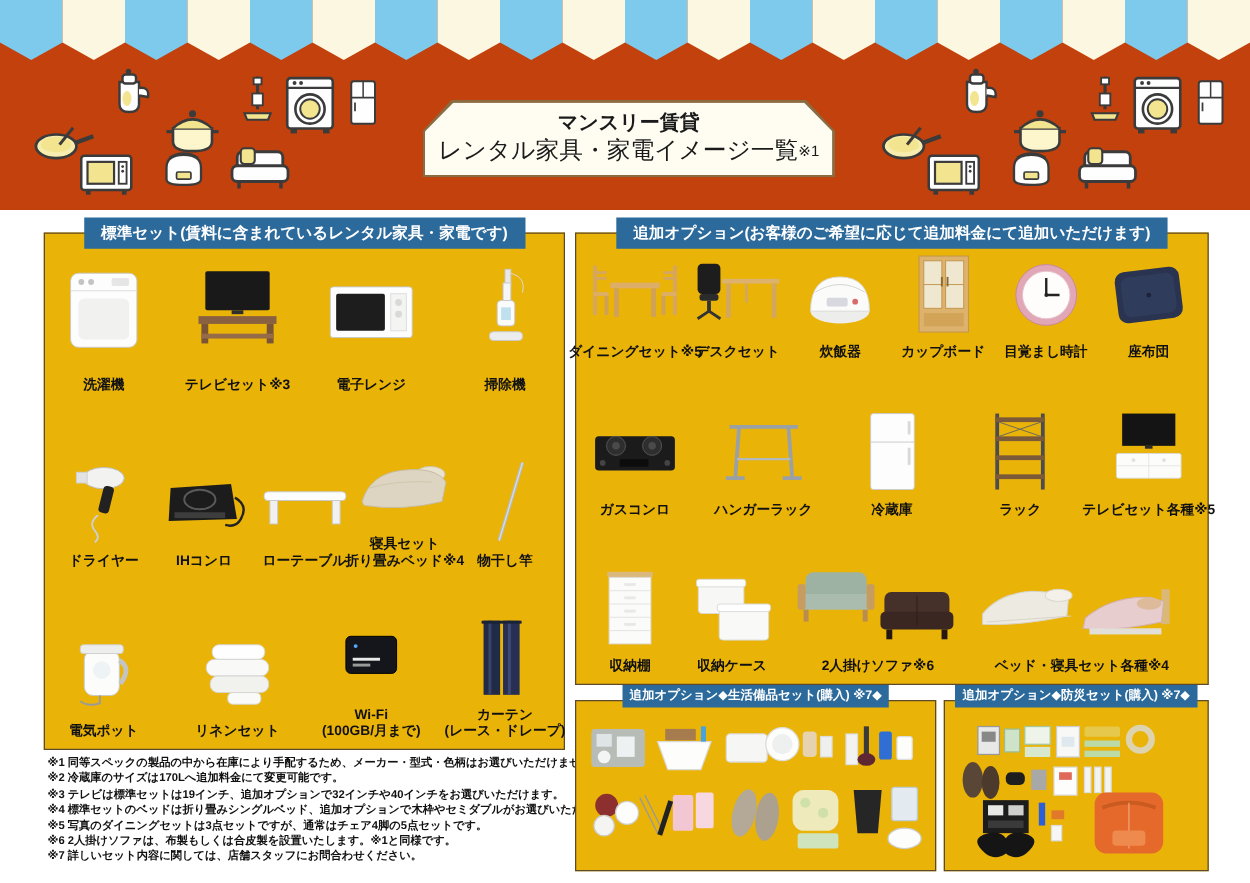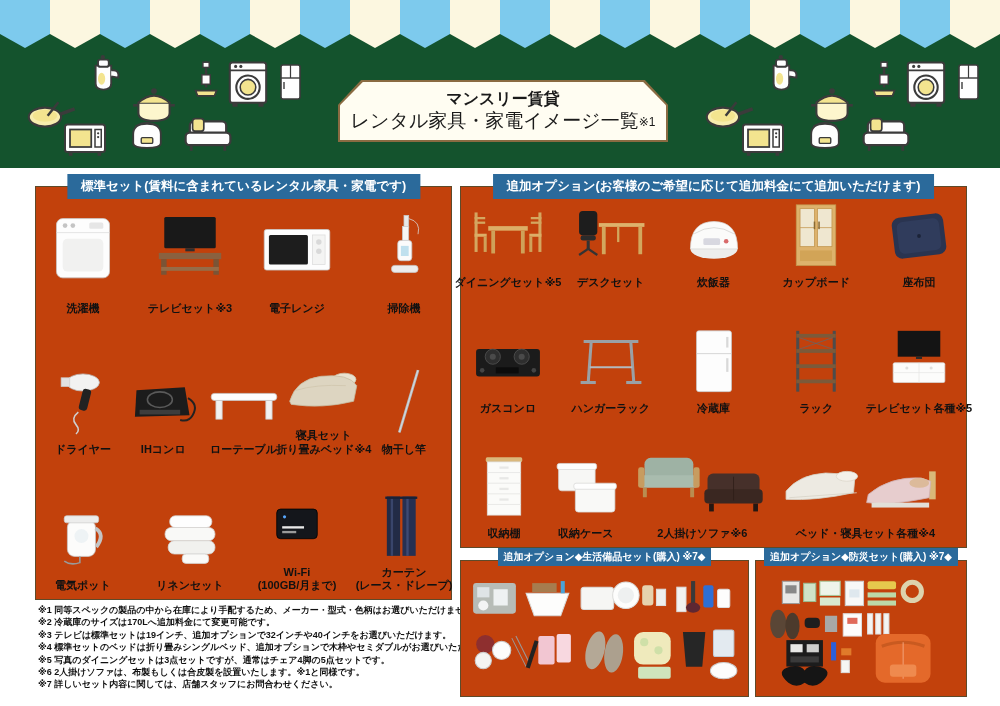--- a/index.html
+++ b/index.html
@@ -1,39 +1,39 @@
 <!DOCTYPE html>
 <html><head>
 <meta charset="utf-8">
 <style>
   html,body{margin:0;padding:0;background:#fff}
   .page{position:relative;width:1000px;height:706px;background:#fff;overflow:hidden;
         font-family:"Liberation Sans","DejaVu Sans",sans-serif;color:#1a1a1a}
 
   
-  .awning{position:absolute;top:0;left:0;width:1000px;height:168px;background:#14532d}
+  .awning{position:absolute;top:0;left:0;width:1000px;height:168px;background:#c2410c}
   .stripes{position:absolute;top:0;left:0;display:block}
   .icon-group{position:absolute;top:50px;width:300px;height:112px}
   .ig-left{left:22px}
   .ig-right{left:700px}
   .awn{position:absolute}
   .awn svg{display:block;width:100%;height:auto}
 
   .title-box{position:absolute;left:338px;top:80px;width:330px;height:62px}
   .tb-outer{position:absolute;inset:0;background:#8a6b42;
             clip-path:polygon(0 40%,7% 0,93% 0,100% 40%,100% 100%,0 100%)}
   .tb-inner{position:absolute;inset:2px;background:#fffdf2;
             clip-path:polygon(0 40%,7% 0,93% 0,100% 40%,100% 100%,0 100%);
             display:flex;flex-direction:column;align-items:center;justify-content:center;gap:1px}
   .t1{font-size:16px;font-weight:bold;line-height:1.15}
   .t2{font-size:19px;font-weight:normal;line-height:1.15}
   .t2 .note{font-size:12px;vertical-align:1px}
 
   
-  .panel,.purchase{position:absolute;border:1.6px solid #5d4a2a;background:#c2410c}
+  .panel,.purchase{position:absolute;border:1.6px solid #5d4a2a;background:#eab308}
   .std{left:35px;top:186px;width:415px;height:412px}
   .opt{left:460px;top:186px;width:505px;height:360px}
   .panel-header{position:absolute;top:-13px;left:50%;transform:translateX(-50%);
                 background:#2b6a9b;color:#fff;font-weight:bold;font-size:12.5px;
                 line-height:1;padding:6px 14px;white-space:nowrap}
   .grid{position:absolute;inset:12px 8px 6px;display:flex;flex-direction:column;justify-content:space-between}
   .grid-row{display:flex;justify-content:space-between;align-items:flex-end}
   .cell{display:flex;flex-direction:column;align-items:center}
   .ph{display:flex;align-items:flex-end;justify-content:center}
   .ph svg{width:100%;height:100%}
@@ -521,20 +521,34 @@
                 <rect x="52" y="9" width="19" height="50" fill="#efe7d0" stroke="#c2954c"></rect>
                 <line x1="29" y1="34" x2="48" y2="34" stroke="#c2954c"></line>
                 <line x1="52" y1="34" x2="71" y2="34" stroke="#c2954c"></line>
                 <rect x="29" y="64" width="42" height="14" fill="#d2a457"></rect>
                 <rect x="47" y="26" width="2" height="10" fill="#8a6a33"></rect>
                 <rect x="53" y="26" width="2" height="10" fill="#8a6a33"></rect>
               </svg>
             </div>
             <div class="lbl">
               <div>カップボード</div>
+            </div>
+          </div>
+          <div class="cell">
+            <div class="ph">
+              <svg viewBox="0 0 100 90">
+                <circle cx="50" cy="45" r="32" fill="#e2a7b6" stroke="#c6879c"></circle>
+                <circle cx="50" cy="45" r="25" fill="#fffdfb" stroke="#e5c3cc"></circle>
+                <line x1="50" y1="45" x2="50" y2="27" stroke="#222" stroke-width="2.5"></line>
+                <line x1="50" y1="45" x2="64" y2="45" stroke="#222" stroke-width="2.5"></line>
+                <circle cx="50" cy="45" r="2" fill="#222"></circle>
+              </svg>
+            </div>
+            <div class="lbl">
+              <div>目覚まし時計</div>
             </div>
           </div>
           <div class="cell">
             <div class="ph">
               <svg viewBox="0 0 100 90">
                 <rect x="16" y="18" width="68" height="54" rx="10" fill="#2a3450" transform="rotate(-7 50 45)"></rect>
                 <rect x="22" y="24" width="56" height="42" rx="8" fill="#303c5c" transform="rotate(-7 50 45)"></rect>
                 <circle cx="50" cy="45" r="2.5" fill="#1b2338"></circle>
               </svg>
             </div>

